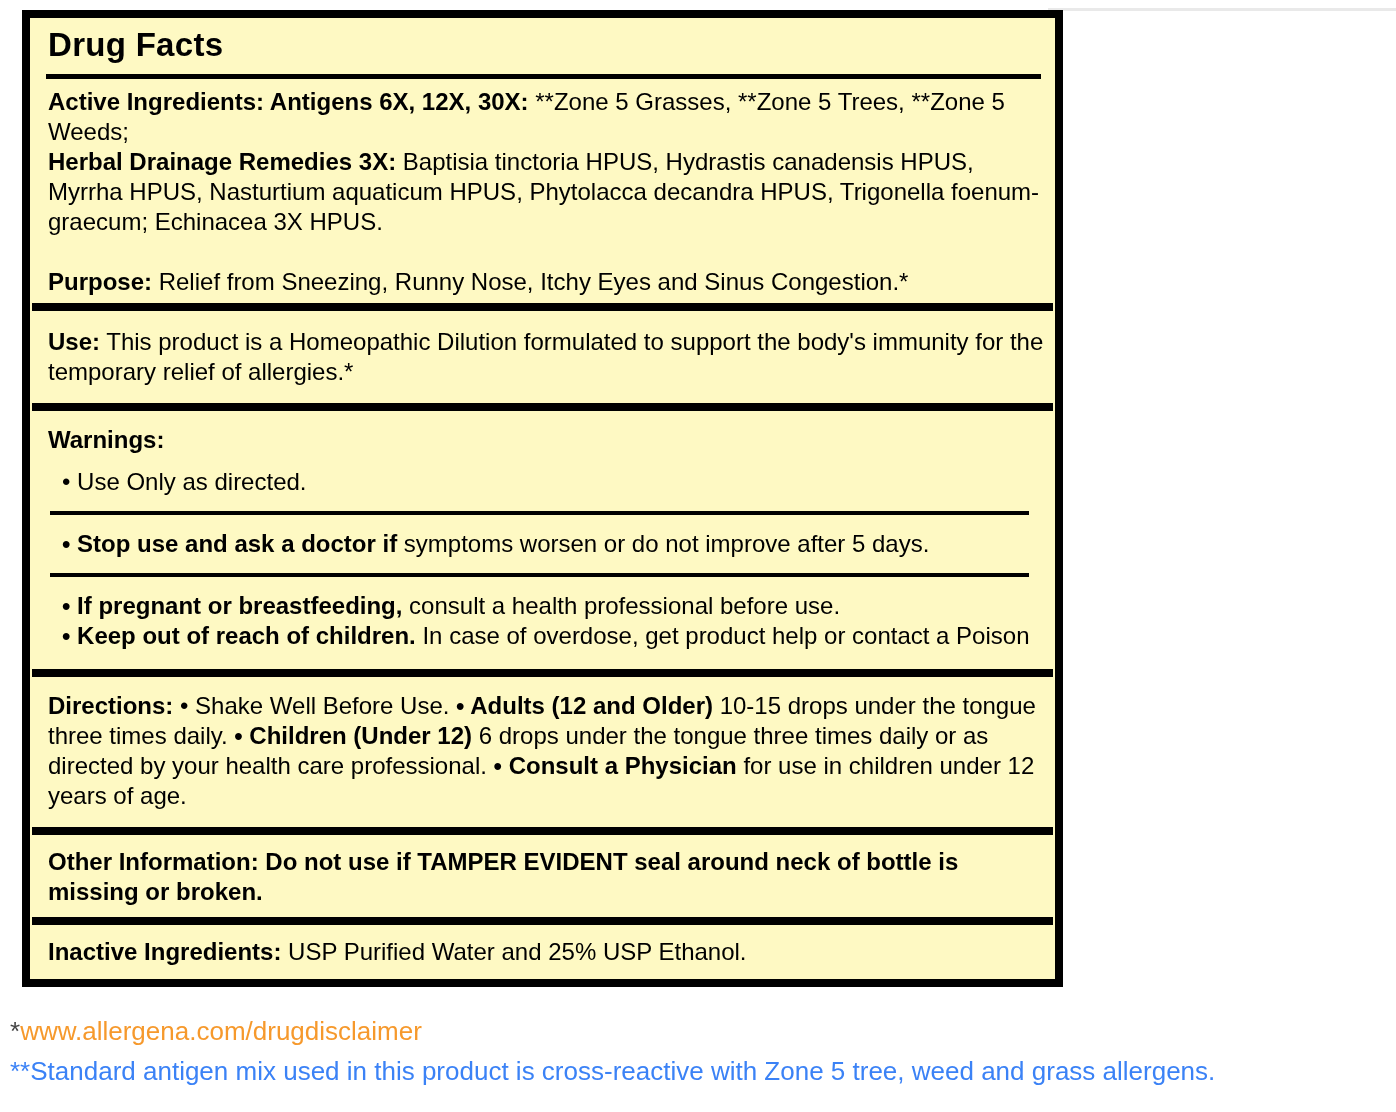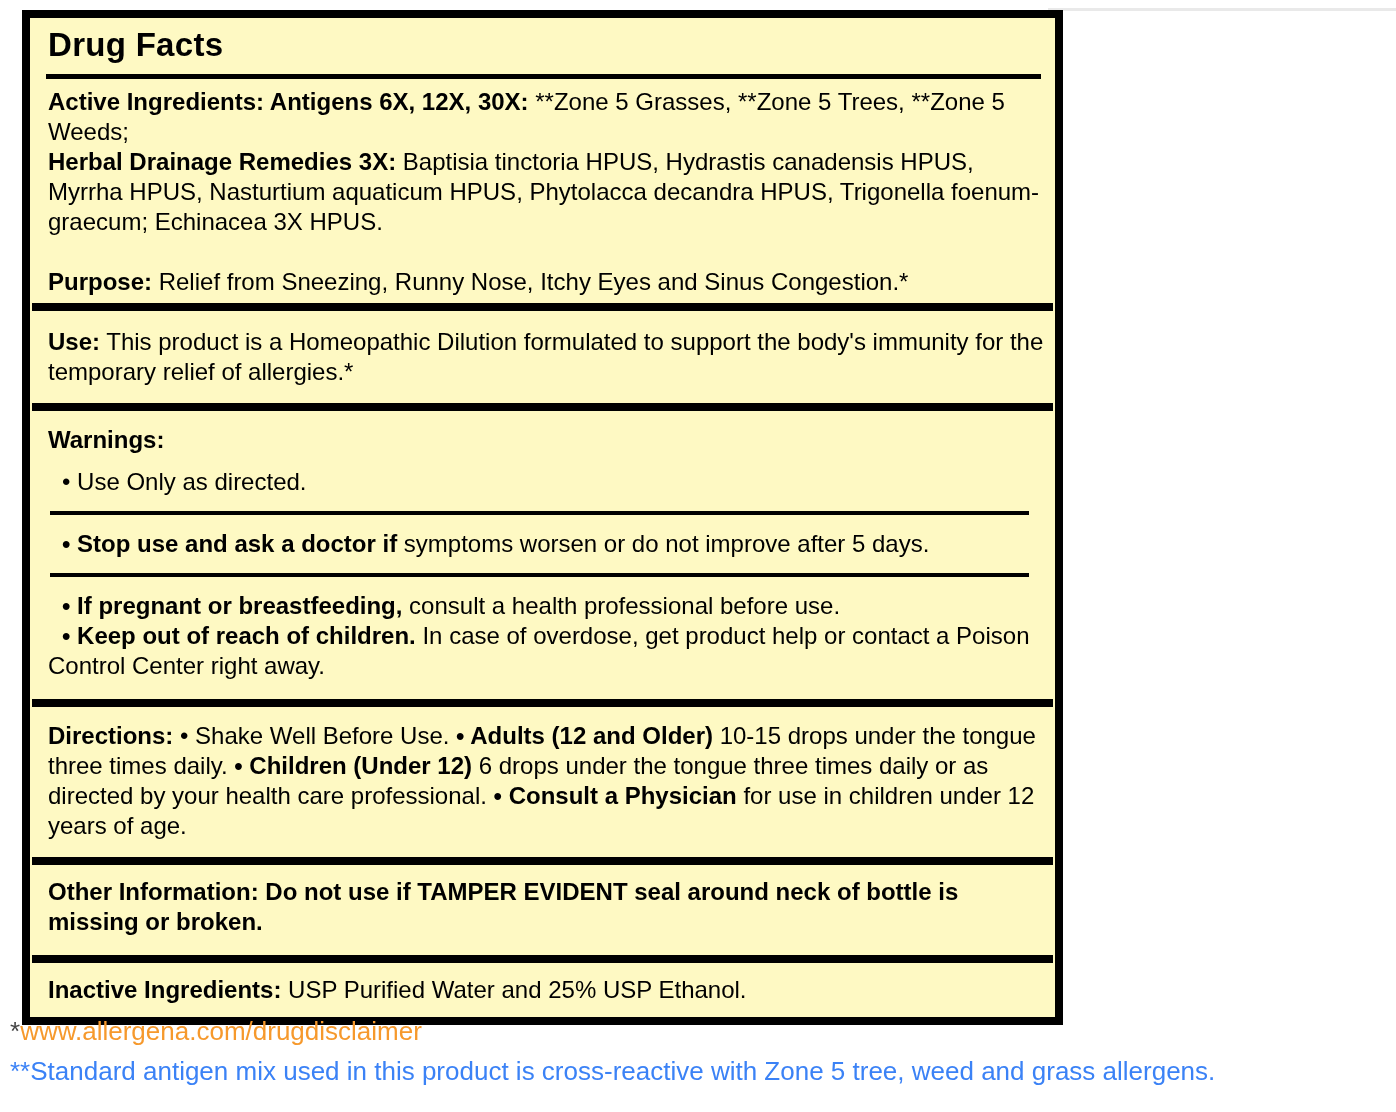--- a/index.html
+++ b/index.html
@@ -28,21 +28,21 @@
   .line{ white-space:pre; }
   .b{ font-weight:bold; }
   .bullet{ padding-left:14px; }
   .head{ margin-bottom:12px; }
   .gap{ height:30px; }
   .thin-rule{ height:4px; background:#000; margin:14px 10px 14px 2px; }
   .sec-active-ingredients-purpose{ padding-top:8px; }
   .sec-use{ padding-top:16px; padding-bottom:16px; }
   .sec-warnings{ padding-top:14px; padding-bottom:18px; }
   .sec-directions{ padding-top:14px; padding-bottom:16px; }
-  .sec-other-information{ padding-top:12px; padding-bottom:18px; }
+  .sec-other-information{ padding-top:12px; padding-bottom:10px; }
   .sec-inactive-ingredients{ padding-top:12px; padding-bottom:12px; }
   .footer{ position:absolute; left:10px; top:1014px; font-size:26px; }
   .f-line1{ line-height:34px; }
   .f-line2{ line-height:34px; margin-top:6px; }
   .footer a{ text-decoration:none; }
 </style>
 </head>
 <body>
 
 <div class="top-right-rule" style="background: rgb(233, 233, 233);"></div>
@@ -65,21 +65,20 @@
         <div class="line"><span>temporary relief of allergies.*</span></div>
       </div>
       <div class="section sec-warnings">
         <div class="line head"><span class="b">Warnings:</span></div>
         <div class="line bullet"><span>• Use Only as directed.</span></div>
         <div class="thin-rule"></div>
         <div class="line bullet"><span class="b">• Stop use and ask a doctor if</span><span> symptoms worsen or do not improve after 5 days.</span></div>
         <div class="thin-rule"></div>
         <div class="line bullet"><span class="b">• If pregnant or breastfeeding,</span><span> consult a health professional before use.</span></div>
         <div class="line bullet"><span class="b">• Keep out of reach of children.</span><span> In case of overdose, get product help or contact a Poison</span></div>
-        <div class="line"><span>Control Center right away.</span></div>
       </div>
       <div class="section sec-directions">
         <div class="line"><span class="b">Directions:</span><span> • Shake Well Before Use. </span><span class="b">• Adults (12 and Older)</span><span> 10-15 drops under the tongue</span></div>
         <div class="line"><span>three times daily. </span><span class="b">• Children (Under 12)</span><span> 6 drops under the tongue three times daily or as</span></div>
         <div class="line"><span>directed by your health care professional. </span><span class="b">• Consult a Physician</span><span> for use in children under 12</span></div>
         <div class="line"><span>years of age.</span></div>
       </div>
       <div class="section sec-other-information">
         <div class="line"><span class="b">Other Information: Do not use if TAMPER EVIDENT seal around neck of bottle is</span></div>
         <div class="line"><span class="b">missing or broken.</span></div>

